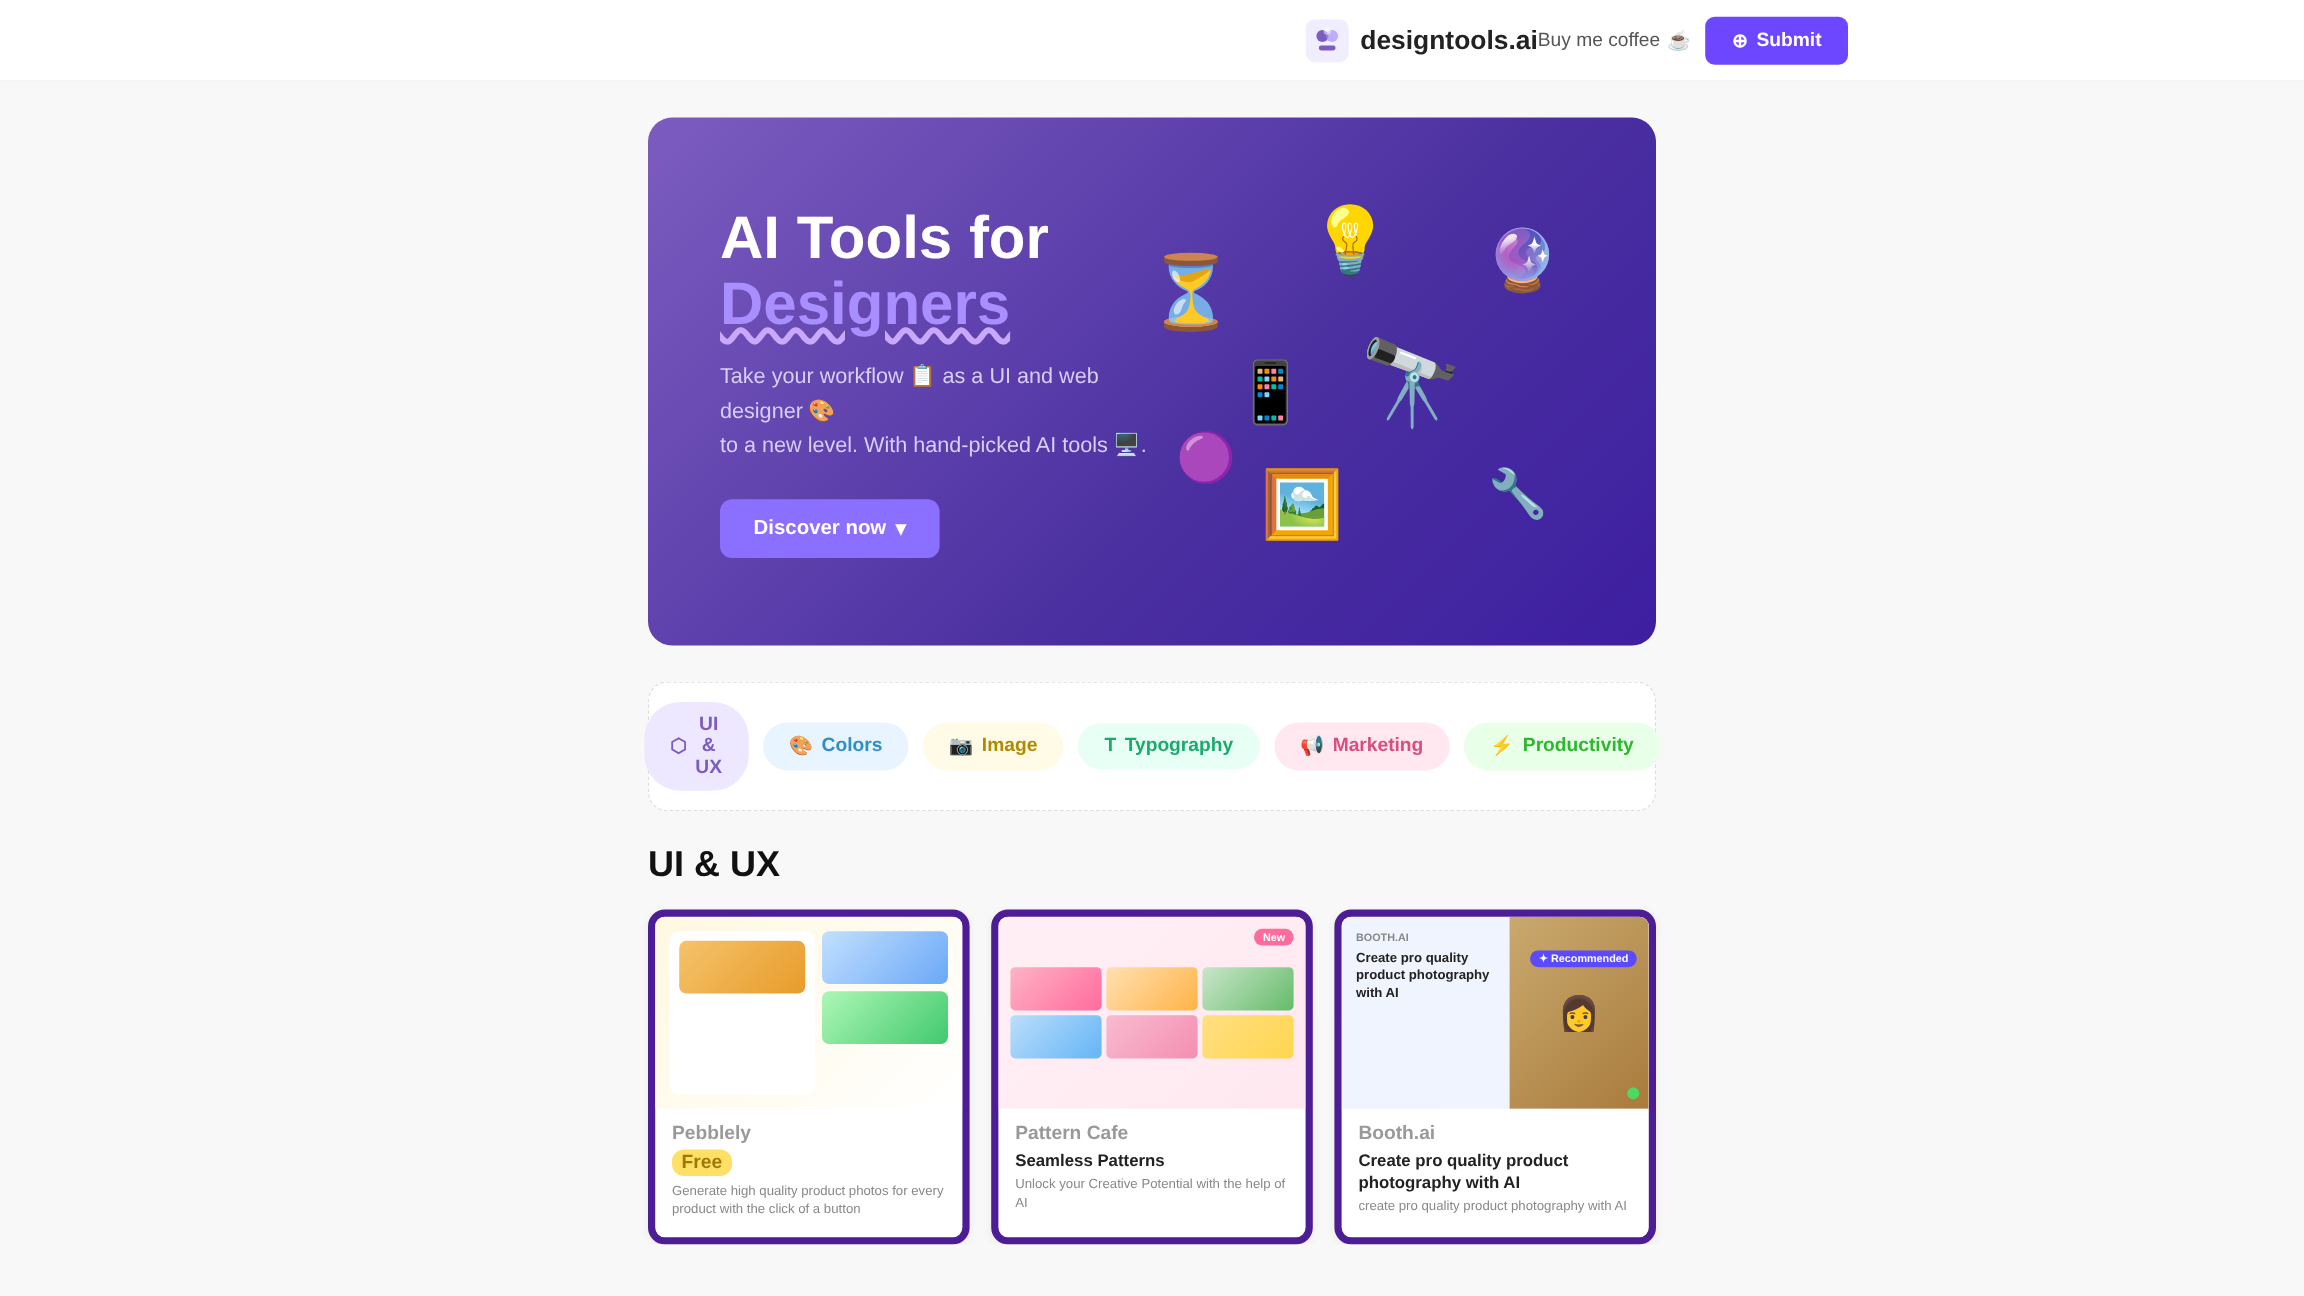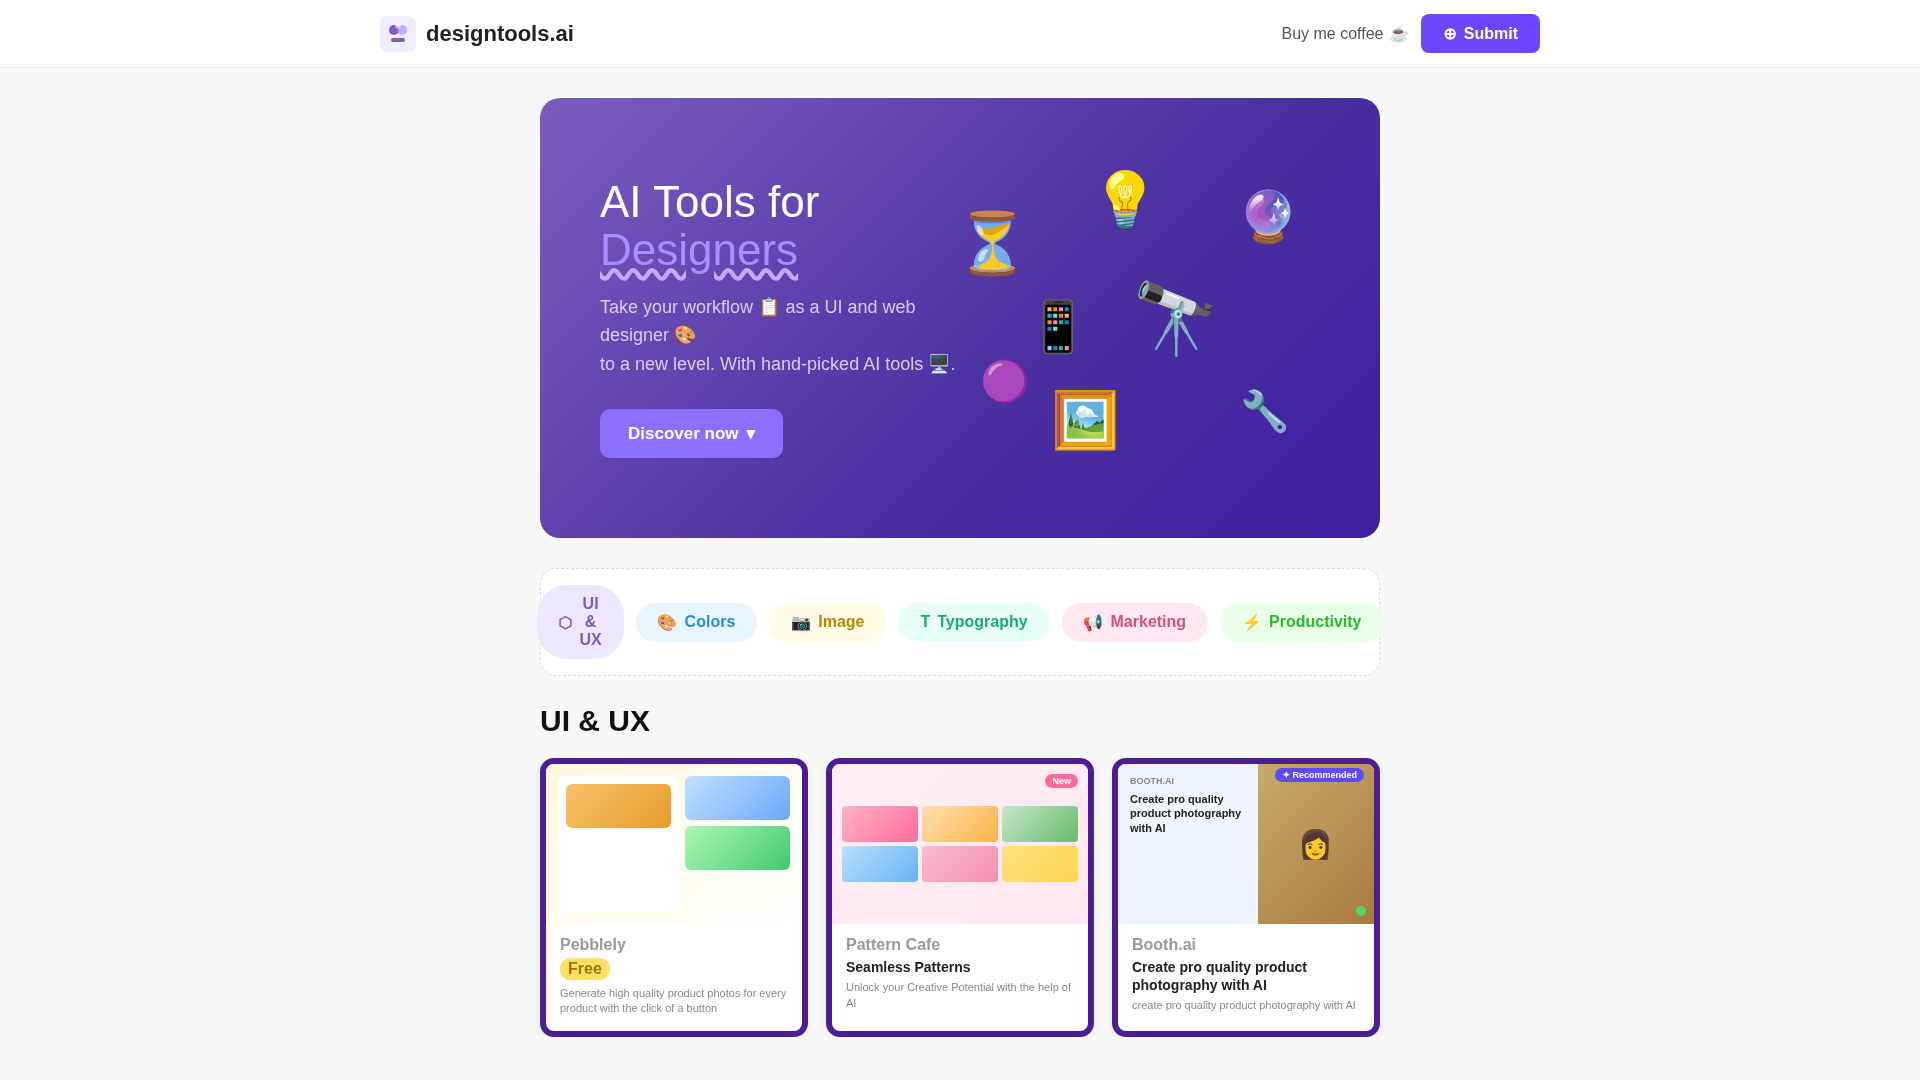--- a/index.html
+++ b/index.html
@@ -3,21 +3,21 @@
   <meta charset="utf-8">
   <style>
     * { margin: 0; padding: 0; box-sizing: border-box; }
     body { font-family: -apple-system, BlinkMacSystemFont, 'Segoe UI', sans-serif; background: #f8f8f8; color: #222; }
 
     
     .header {
       background: #fff;
       display: flex;
       align-items: center;
-      justify-content: space-between;
+      justify-content: flex-end;
       padding: 0 380px;
       height: 68px;
       border-bottom: 1px solid #eee;
     }
     .logo-area {
       display: flex;
       align-items: center;
       gap: 10px;
     }
     .logo-icon {
@@ -67,22 +67,22 @@
       overflow: hidden;
       display: flex;
       align-items: center;
       min-height: 370px;
     }
     .hero-text {
       flex: 1;
       z-index: 2;
     }
     .hero-title {
-      font-size: 44px;
-      font-weight: 400;
+      font-size: 50px;
+      font-weight: 700;
       color: #fff;
       line-height: 1.1;
       margin-bottom: 10px;
     }
     .hero-title-highlight {
       color: #a98eff;
       text-decoration: underline;
       text-decoration-style: wavy;
       text-decoration-color: #c9a8ff;
     }
@@ -276,21 +276,21 @@
     }
     .card3-greenDot {
       position: absolute;
       bottom: 8px;
       right: 8px;
       width: 10px;
       height: 10px;
       background: #4cd964;
       border-radius: 50%;
     }
-    .card3-badge { position: absolute; top: 4px; right: 10px; background: #5c4aff; color: #fff; font-size: 9px; font-weight: 700; padding: 2px 7px; border-radius: 8px; }
+    .card3-badge { position: absolute; top: 28px; right: 10px; background: #5c4aff; color: #fff; font-size: 9px; font-weight: 700; padding: 2px 7px; border-radius: 8px; }
 
     
     .card-info { padding: 12px 14px 14px 14px; }
 
     
     .page { max-width: 1920px; margin: 0 auto; }
     .content-area { padding: 0 540px; }
 
   </style>
 </head>

